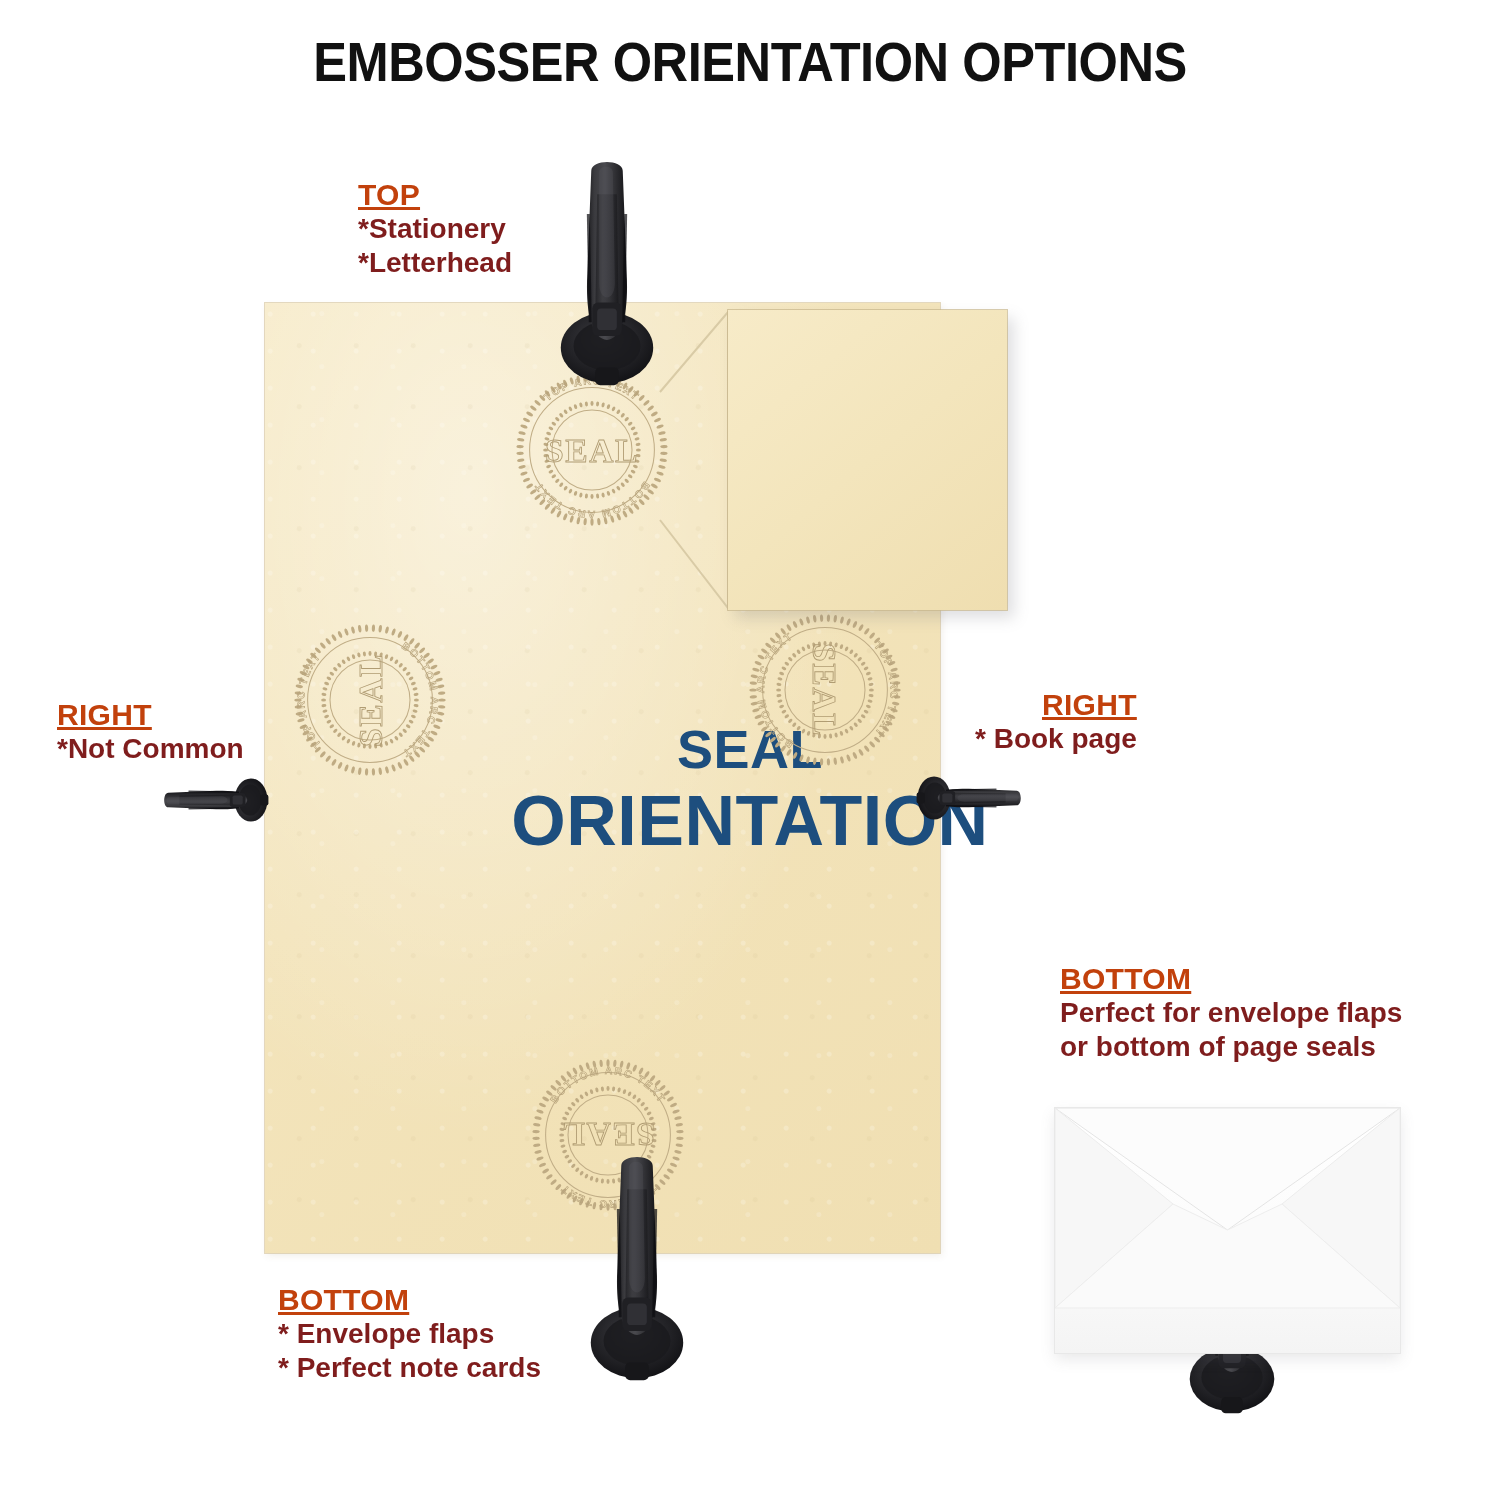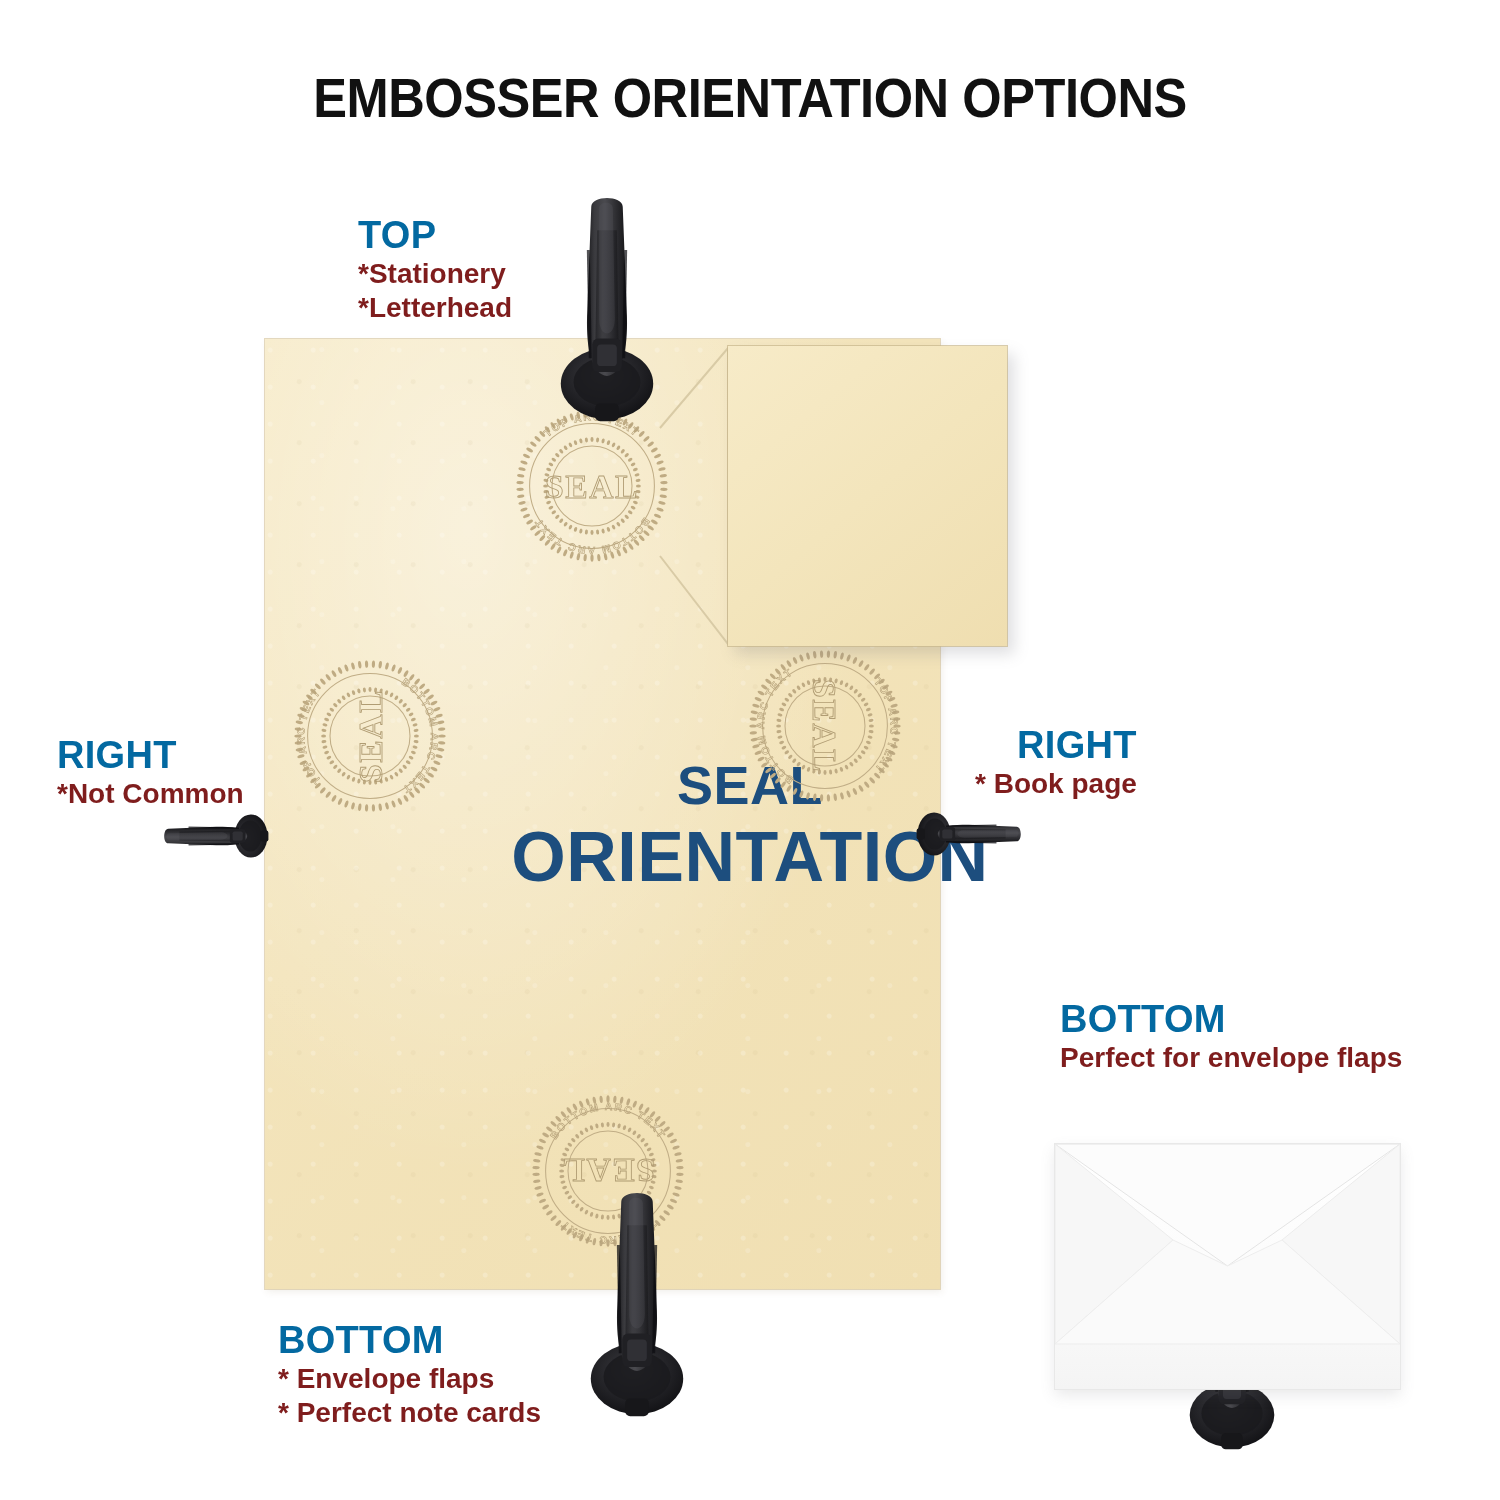--- a/index.html
+++ b/index.html
@@ -1,36 +1,36 @@
 <!DOCTYPE html>
 <html><head>
 <meta charset="utf-8">
 <style>
   html,body{margin:0;padding:0;}
   body{
     width:1500px;height:1500px;position:relative;overflow:hidden;
     background:#ffffff;
     font-family:"Liberation Sans","DejaVu Sans",sans-serif;
   }
-  #stage{position:absolute;inset:0;margin-top:36px;}
+  #stage{position:absolute;inset:0;}
 
   
   .title{
     position:absolute;left:0;right:0;top:30px;
     text-align:center;
     font-size:55px;font-weight:bold;color:#111111;
     letter-spacing:-0.5px;
     transform:scaleX(0.92);
   }
 
   
   .label-block{position:absolute;}
   .label-head{
-    font-size:38px;font-weight:bold;color:#0369a1;
-    line-height:1.12;letter-spacing:0.3px;
+    font-size:30px;font-weight:bold;color:#c2410c;
+    line-height:1.12;letter-spacing:0.3px;text-decoration:underline;
   }
   .label-line{
     font-size:28px;font-weight:bold;color:#7f1d1d;
     line-height:1.22;white-space:nowrap;
   }
 
   
   .paper{
     position:absolute;left:265px;top:303px;width:675px;height:950px;
     background:
@@ -1135,15 +1135,16 @@
 
   <div class="label-block" style="left:278px;top:1283px;">
     <div class="label-head">BOTTOM</div>
     <div class="label-line">* Envelope flaps</div>
     <div class="label-line">* Perfect note cards</div>
   </div>
 
   <div class="label-block" style="left:1060px;top:962px;">
     <div class="label-head">BOTTOM</div>
     <div class="label-line">Perfect for envelope flaps</div>
+    <div class="label-line">or bottom of page seals</div>
   </div>
 
 </div>
 
 </body></html>

